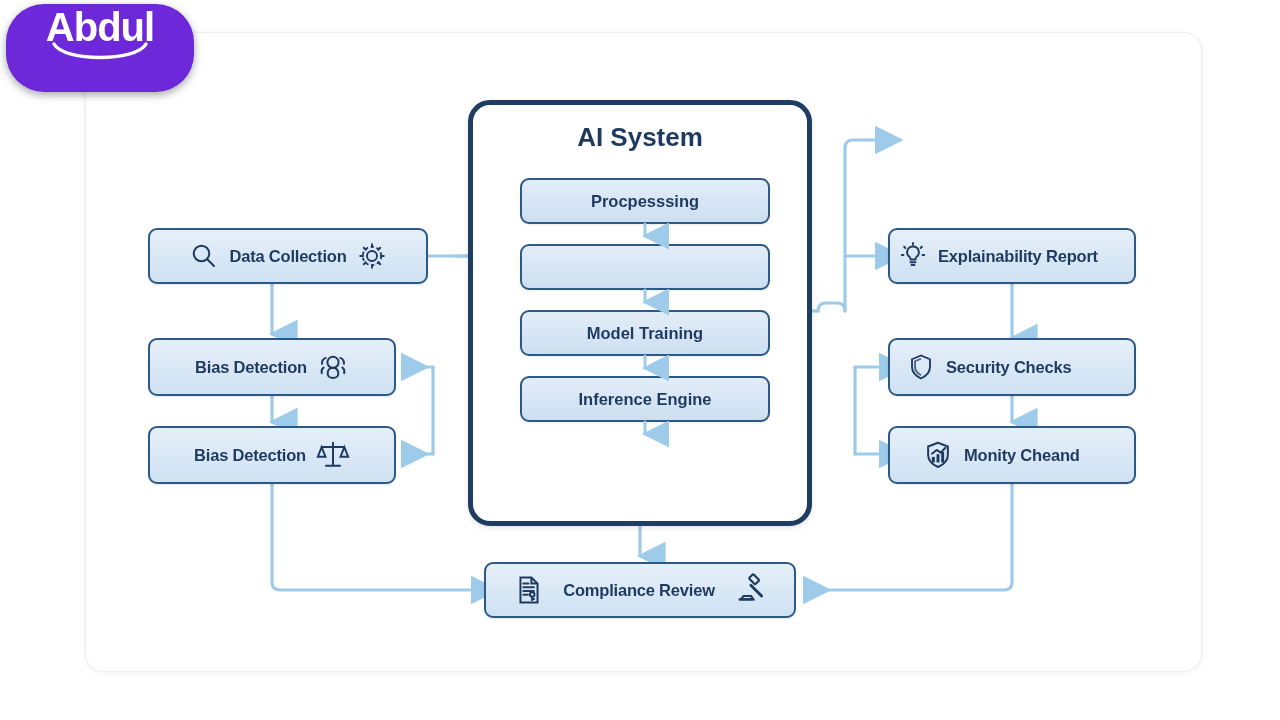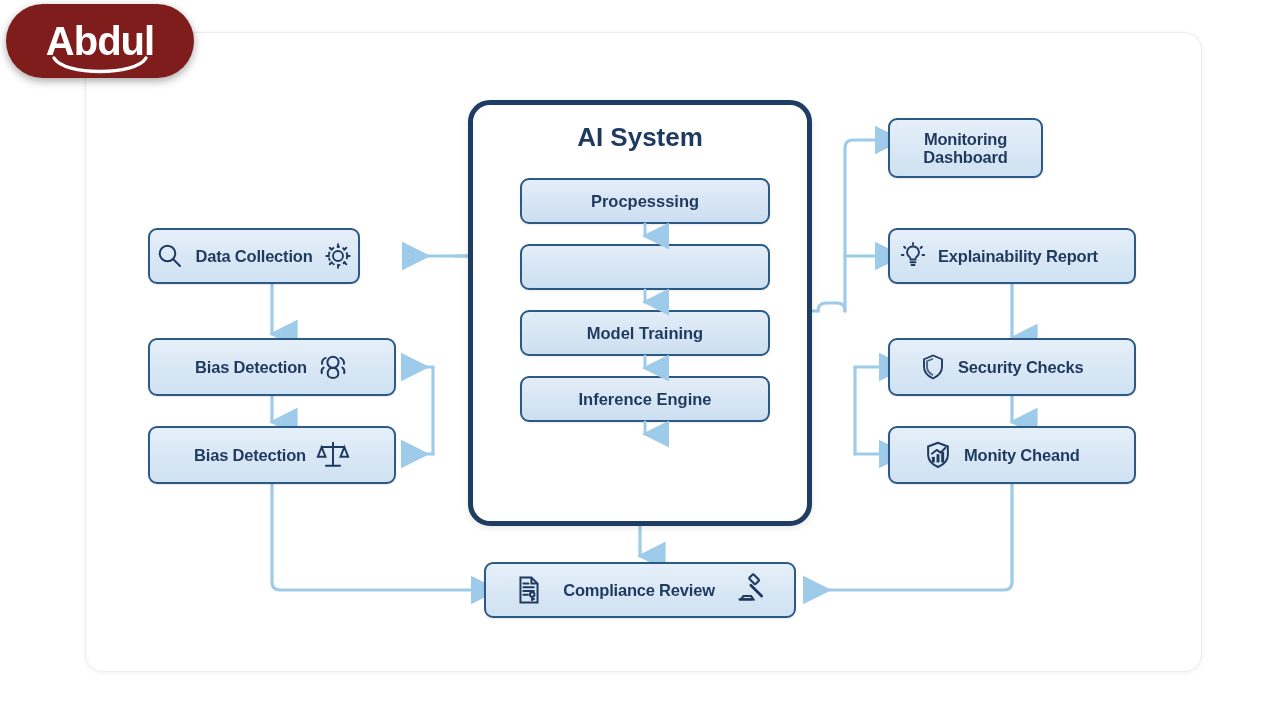--- a/index.html
+++ b/index.html
@@ -93,26 +93,26 @@
     color: #1f3a5f;
     font-weight: bold;
     font-size: 16.5px;
   }
   
   #logo {
     position: absolute;
     left: 6px;
     top: 4px;
     width: 188px;
-    height: 74px;
-    background: #7f1d1d;
+    height: 88px;
+    background: #6d28d9;
     border-radius: 38px;
     box-shadow: 0 3px 8px rgba(0,0,0,0.35);
     display: flex;
-    align-items: flex-end;
+    align-items: flex-start;
     justify-content: center;
   }
   #logo-inner { position: relative; width: 160px; height: 60px; }
   #logo-text {
     position: absolute;
     left: 0; top: 1px;
     width: 160px;
     text-align: center;
     color: #ffffff;
     font-size: 40px;
@@ -207,21 +207,21 @@
       </defs>
       <g fill="none" stroke="#9ecbe9" stroke-width="3" stroke-linecap="round">
         <path d="M172,119 L172,131" marker-end="url(#sArr)"></path>
         <path d="M172,185 L172,197" marker-end="url(#sArr)"></path>
         <path d="M172,251 L172,263" marker-end="url(#sArr)"></path>
         <path d="M172,317 L172,329" marker-end="url(#sArr)"></path>
       </g>
     </svg>
   </div>
 
-  <div class="node" style="left:148px; top:228px; width:212px; height:56px;">
+  <div class="node" style="left:148px; top:228px; width:280px; height:56px;">
     <svg class="icon" width="30" height="30" viewBox="0 0 24 24" fill="none" stroke="#1f3a5f" stroke-width="1.6">
       <circle cx="10" cy="10" r="6.2"></circle>
         <line x1="14.6" y1="14.6" x2="20" y2="20" stroke-linecap="round"></line>
     </svg>
     <span class="label">Data Collection</span>
     <svg class="icon" width="30" height="30" viewBox="0 0 24 24" fill="none" stroke="#1f3a5f" stroke-width="1.5">
       <circle cx="12" cy="12" r="4"></circle>
       <path d="M12 2.6v2.2M12 19.2v2.2M2.6 12h2.2M19.2 12h2.2M5.4 5.4l1.6 1.6M17 17l1.6 1.6M18.6 5.4L17 7M7 17l-1.6 1.6" stroke-linecap="round"></path>
       <circle cx="12" cy="12" r="7.4" stroke-dasharray="2.6 2.2"></circle>
     </svg>
@@ -240,36 +240,32 @@
     <span class="label">Bias Detection</span>
     <svg class="icon" width="34" height="34" viewBox="0 0 24 24" fill="none" stroke="#1f3a5f" stroke-width="1.4">
       <line x1="12" y1="3.4" x2="12" y2="19" stroke-linecap="round"></line>
       <line x1="4" y1="6.4" x2="20" y2="6.4" stroke-linecap="round"></line>
       <line x1="7" y1="19.6" x2="17" y2="19.6" stroke-linecap="round"></line>
       <path d="M4 6.4 L1.3 13.2 h5.4 z"></path>
       <path d="M20 6.4 L17.3 13.2 h5.4 z"></path>
     </svg>
   </div>
 
-  <div class="node" style="left:888px; top:118px; width:155px; height:60px;">
-    <span class="label two-line">Monitoring
-Dashboard</span>
-  </div>
 
   <div class="node" style="left:888px; top:228px; width:248px; height:56px; justify-content:flex-start; padding-left:8px;">
     <svg class="icon" width="30" height="30" viewBox="0 0 24 24" fill="none" stroke="#1f3a5f" stroke-width="1.5">
       <path d="M12 4.4a4.6 4.6 0 0 0-2.8 8.3c.5.4.8 1 .8 1.6v.5h4v-.5c0-.6.3-1.2.8-1.6A4.6 4.6 0 0 0 12 4.4z"></path>
       <line x1="10" y1="17" x2="14" y2="17" stroke-linecap="round"></line>
       <line x1="10.8" y1="19.2" x2="13.2" y2="19.2" stroke-linecap="round"></line>
       <path d="M12 1.6v1.4M4.9 4.6l1 1M19.1 4.6l-1 1M3 11.2h1.4M19.6 11.2H21" stroke-linecap="round"></path>
     </svg>
     <span class="label">Explainability Report</span>
   </div>
 
-  <div class="node" style="left:888px; top:338px; width:248px; height:58px; justify-content:flex-start; padding-left:28px;">
+  <div class="node" style="left:888px; top:338px; width:248px; height:58px; justify-content:flex-start; padding-left:16px;">
     <svg class="icon" width="30" height="30" viewBox="0 0 24 24" fill="none" stroke="#1f3a5f" stroke-width="1.5">
       <path d="M12 2.8 4.8 5.8v6c0 4.2 3 7.4 7.2 9.4 4.2-2 7.2-5.2 7.2-9.4v-6z"></path>
       <path d="M12 5.4 7.2 7.4v4.4c0 3 2 5.3 4.8 6.8" opacity="0.75"></path>
     </svg>
     <span class="label">Security Checks</span>
   </div>
 
   <div class="node" style="left:888px; top:426px; width:248px; height:58px; justify-content:flex-start; padding-left:32px;">
     <svg class="icon" width="32" height="32" viewBox="0 0 24 24" fill="none" stroke="#1f3a5f" stroke-width="1.5">
       <path d="M12 2.8 4.6 5.6v6.2c0 4.2 3.1 7.4 7.4 9.2 4.3-1.8 7.4-5 7.4-9.2V5.6z"></path>

